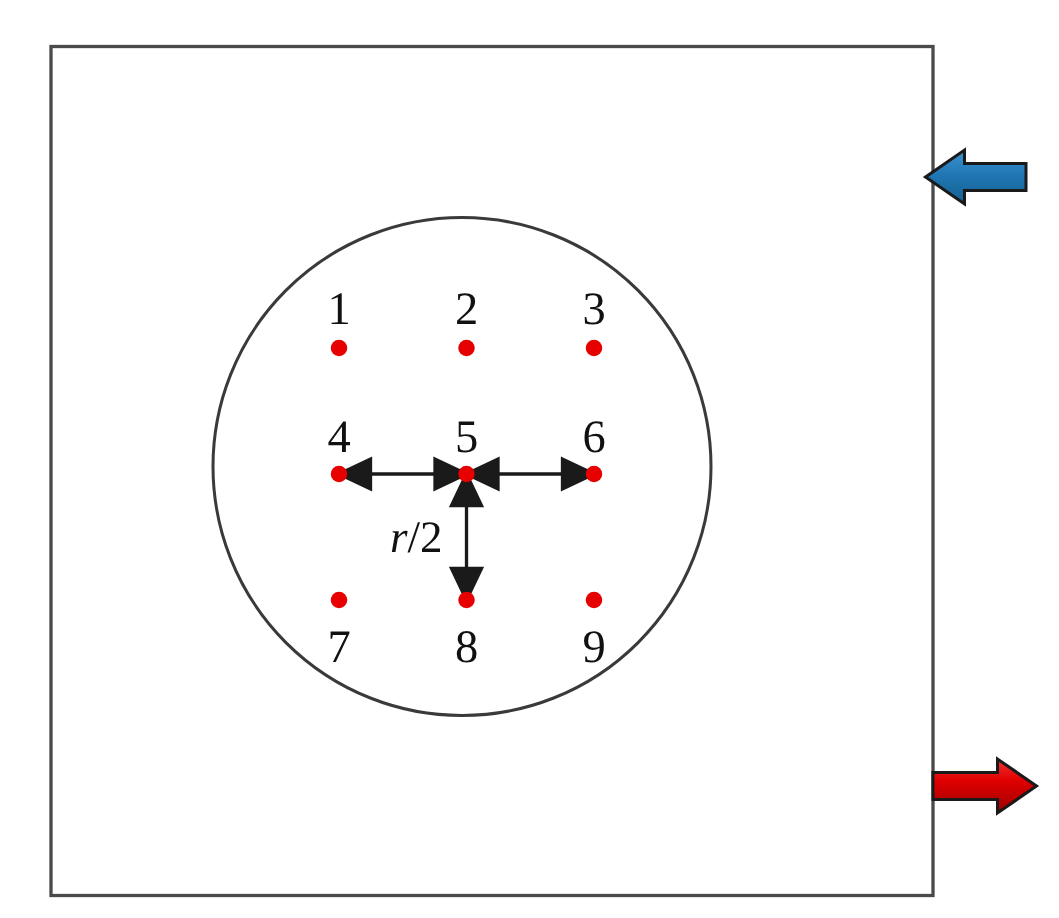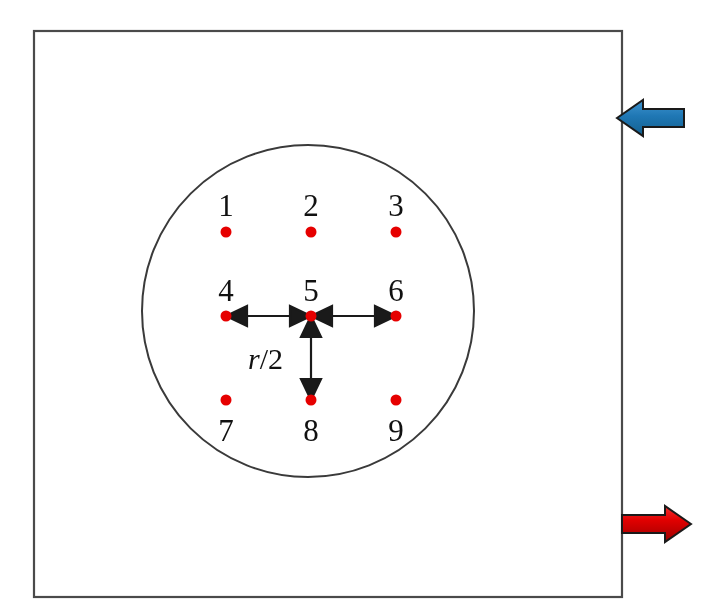--- a/index.html
+++ b/index.html
@@ -107,15 +107,15 @@
   <div class="node-label" style="left:376px; top:190px;">3</div>
 
   <div class="node-label" style="left:206px; top:275px;">4</div>
   <div class="node-label" style="left:291px; top:275px;">5</div>
   <div class="node-label" style="left:376px; top:275px;">6</div>
 
   <div class="node-label" style="left:206px; top:415px;">7</div>
   <div class="node-label" style="left:291px; top:415px;">8</div>
   <div class="node-label" style="left:376px; top:415px;">9</div>
 
-  <div class="dim-label" style="left:248px; top:344px;"><span>r</span><span class="non-italic">/2</span></div>
+  <div class="dim-label" style="left:260px; top:344px;"><span>r</span><span class="non-italic">/2</span></div>
 
 </div>
 
 </body></html>

